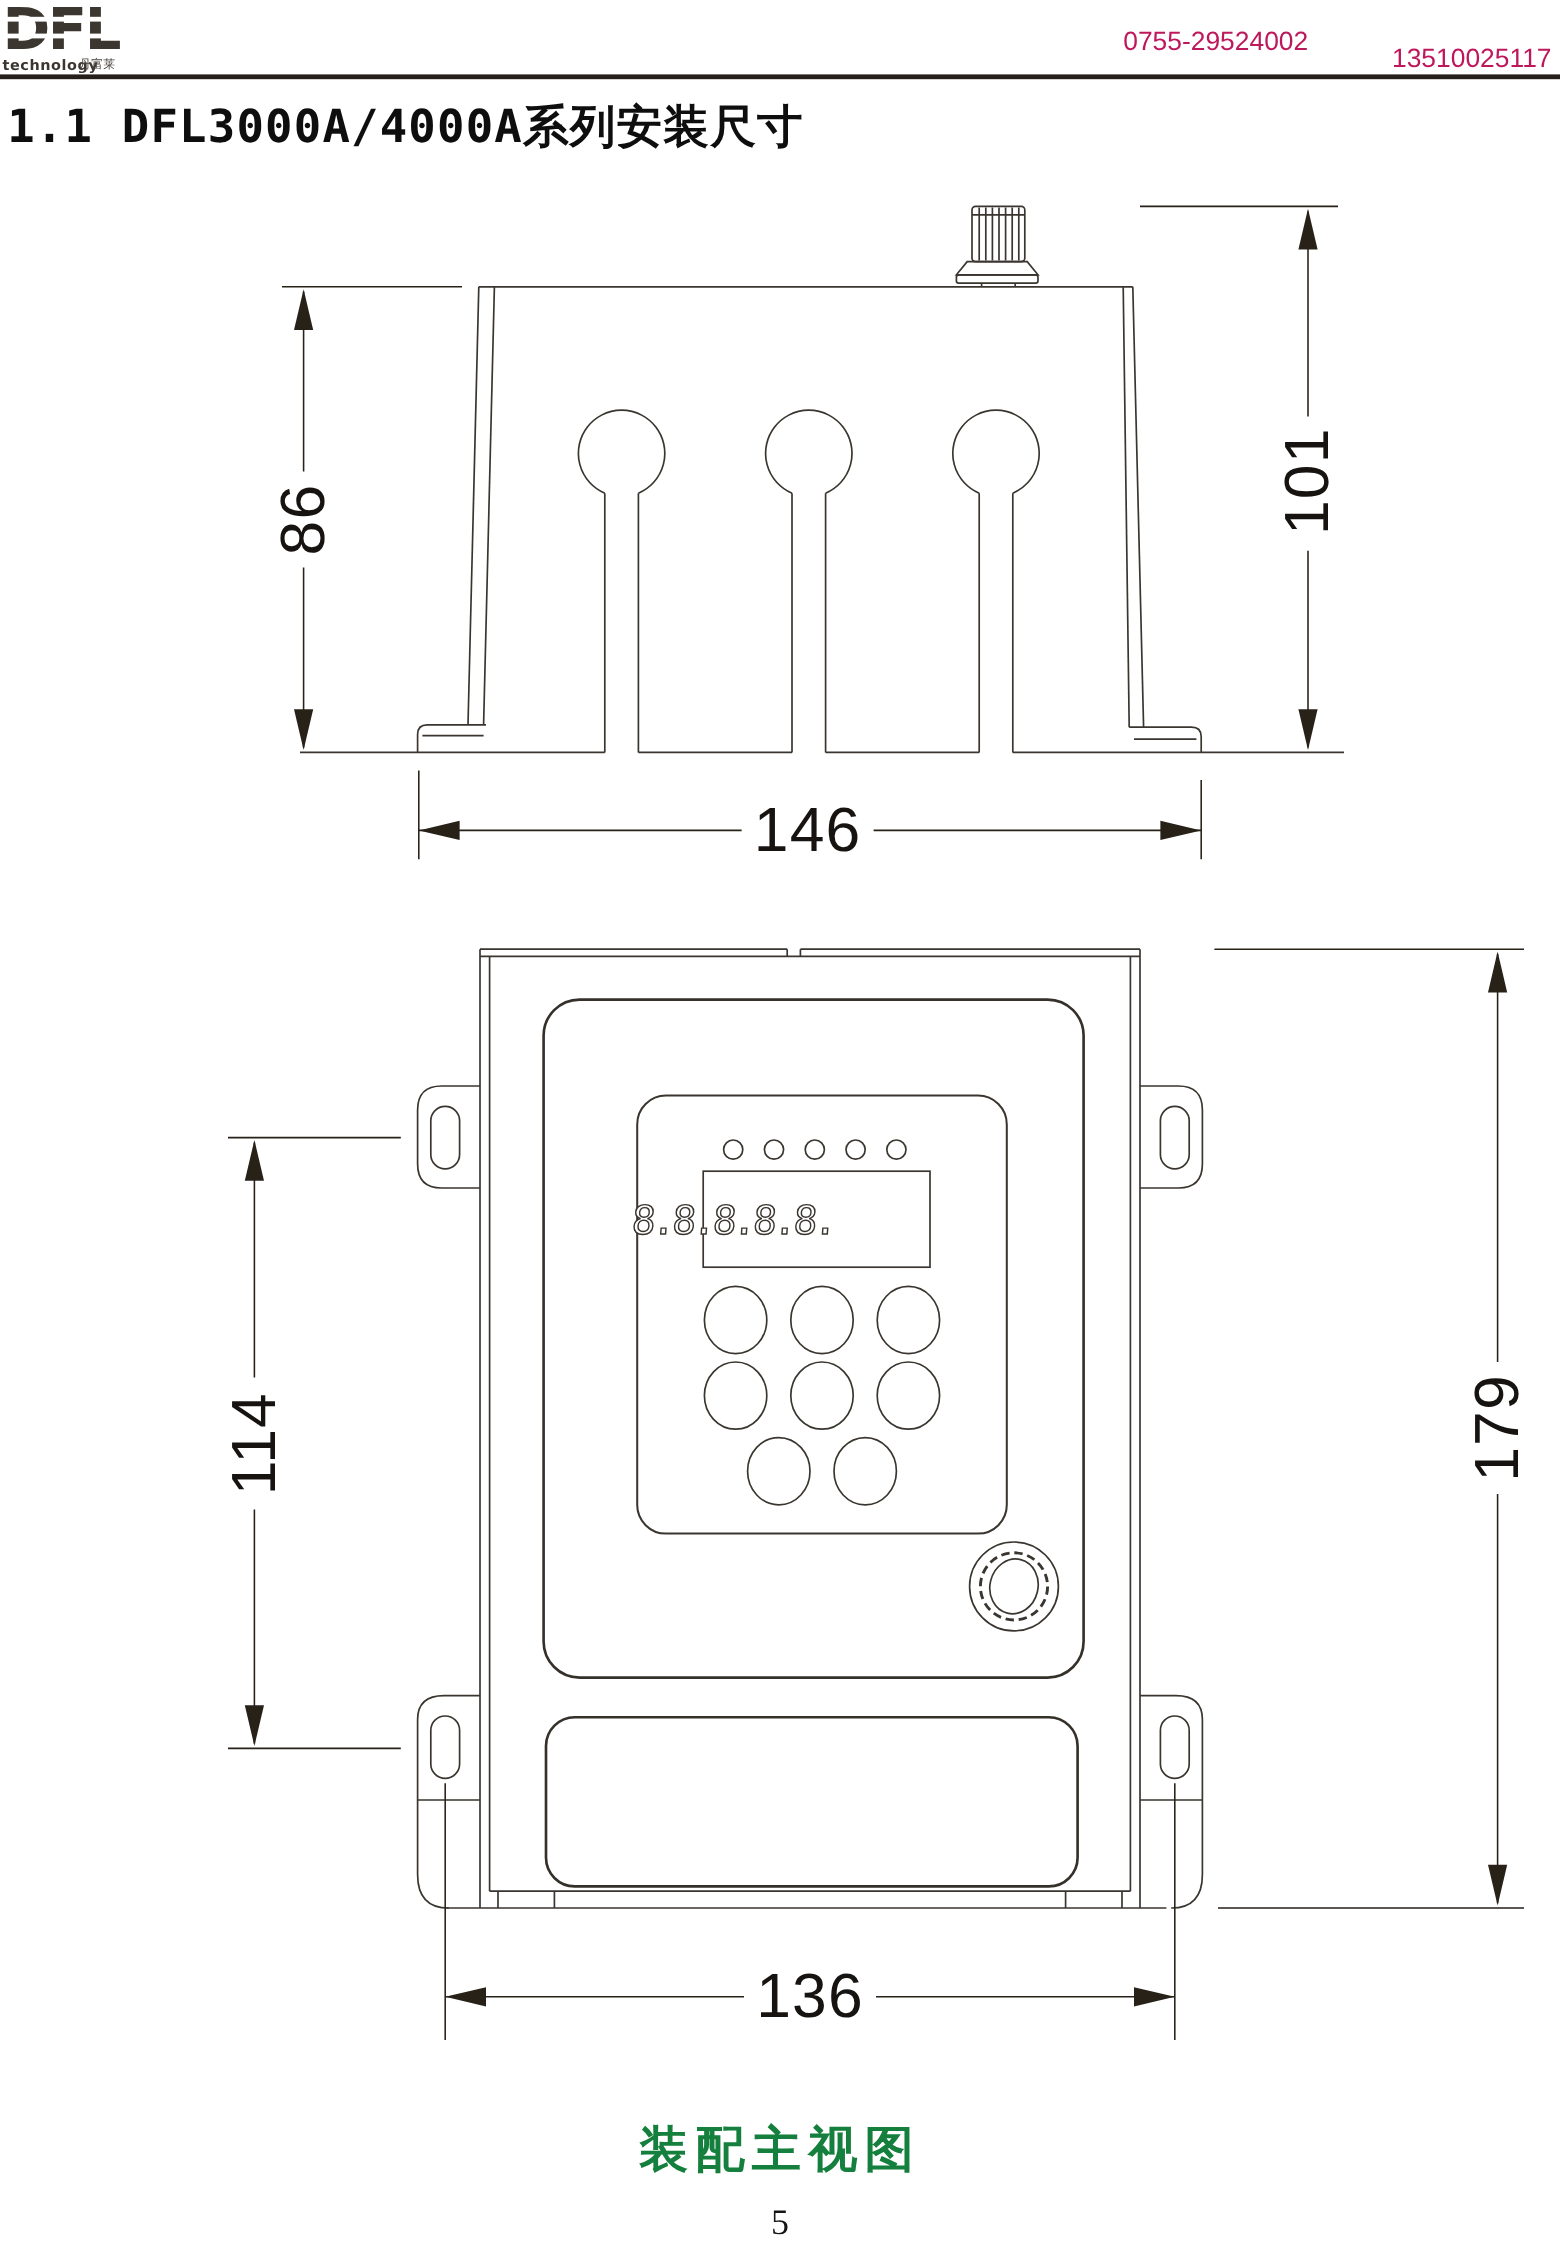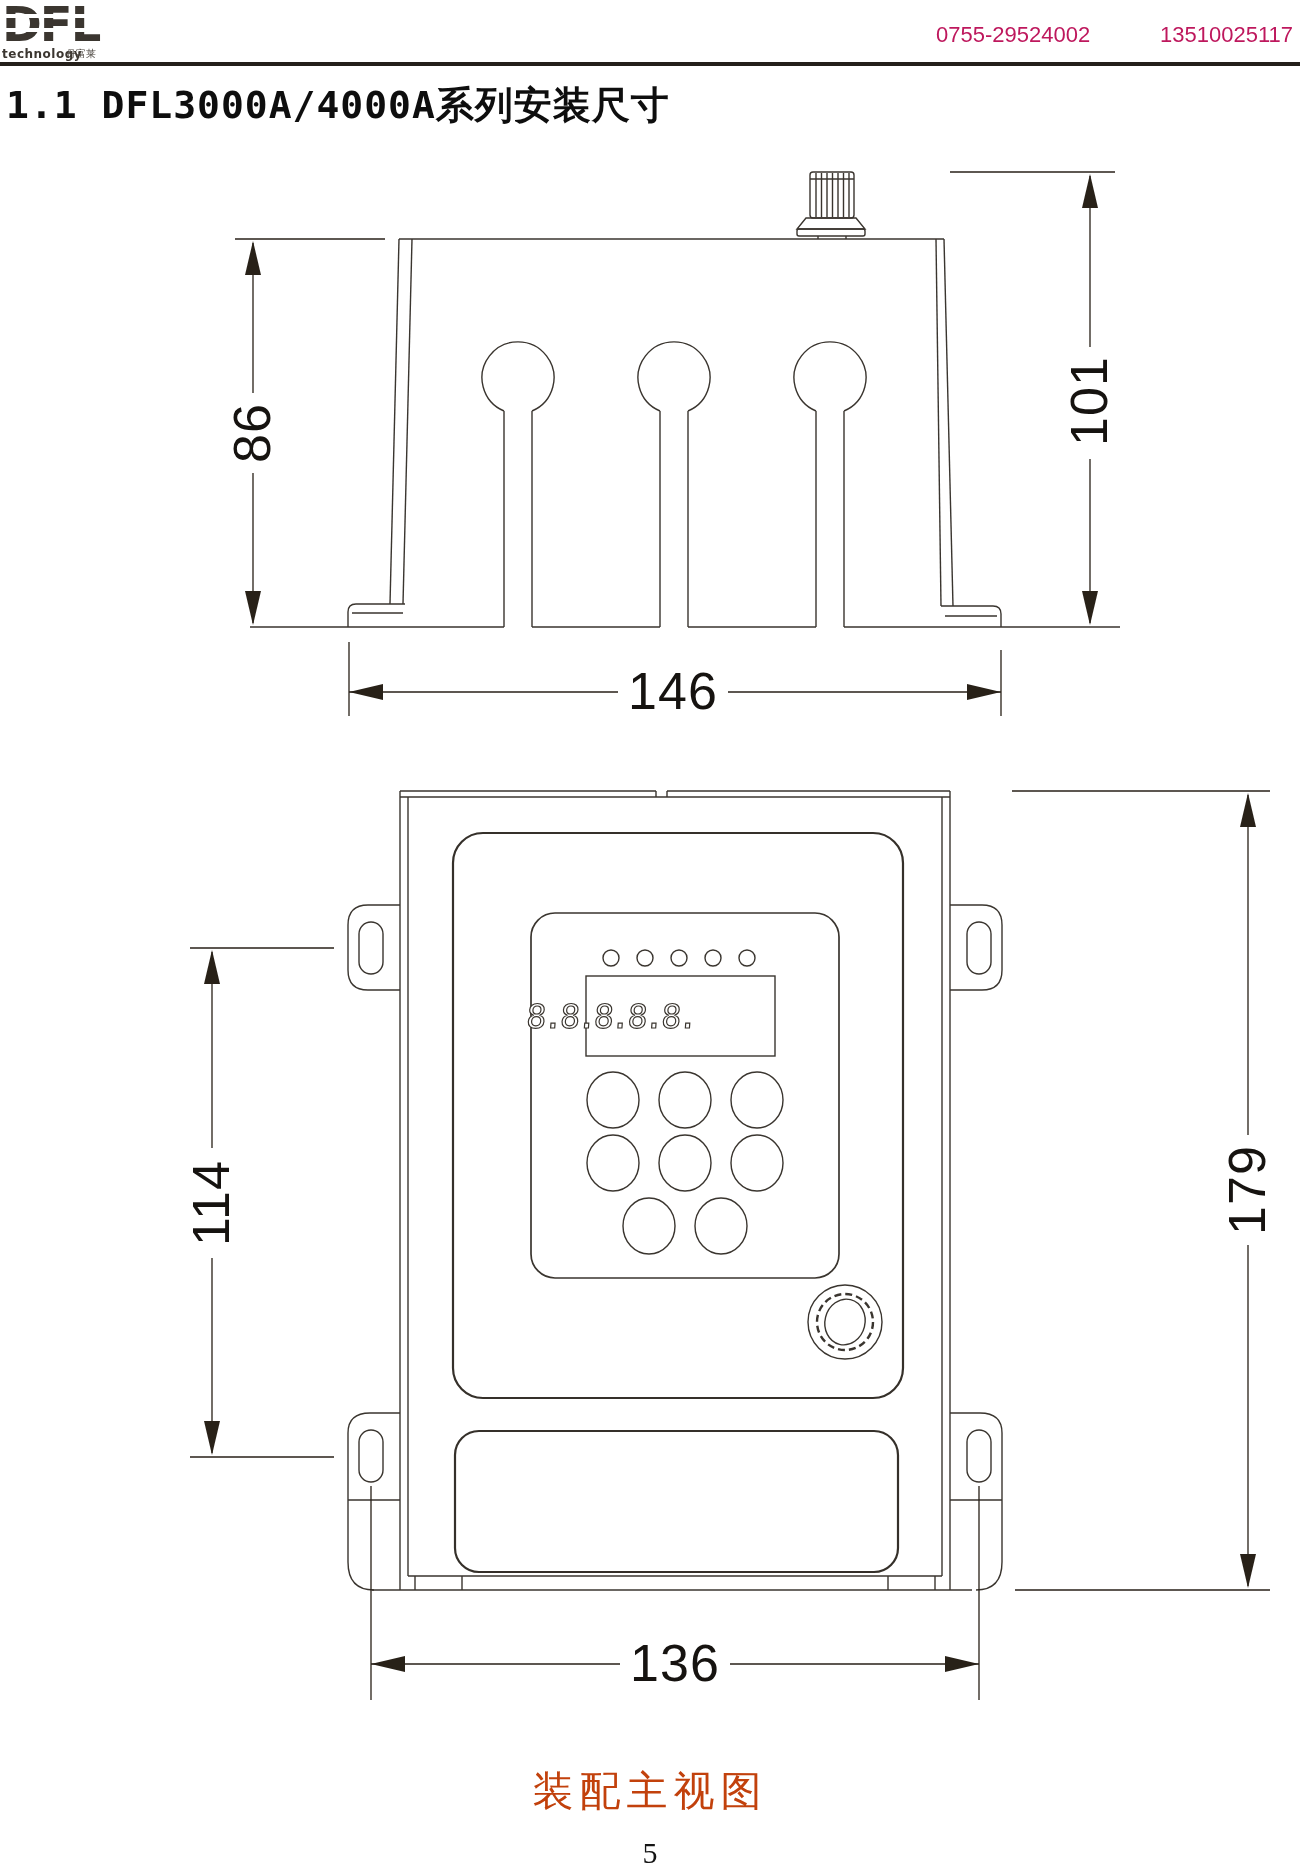--- a/index.html
+++ b/index.html
@@ -6,32 +6,32 @@
   .page{
     position:relative; width:1300px; height:1875px;
     background:#ffffff; margin:0 auto; overflow:hidden;
     font-family:"Liberation Sans", sans-serif; color:#111;padding-left:30px;
   }
   .phone{
     position:absolute; top:22px; font-family:Liberation Sans, sans-serif;
     font-size:22px; color:#be185d; white-space:nowrap;
   }
   .phone.left{ left:936px; }
-  .phone.right{ left:1160px; }
+  .phone.right{ left:1160px;margin-top:14px; }
   .rule{ position:absolute; left:0; top:62px; width:1300px; height:3.5px; background:#241f1a; }
   .doc-title{
     position:absolute; left:6px; top:80px; width:900px;
     font-family:"DejaVu Sans Mono","DejaVu Sans",sans-serif;
     font-weight:700; font-size:38px; letter-spacing:1px; color:#0e0e0e;
     white-space:nowrap;
   }
   .caption{
     position:absolute; left:0; top:1764px; width:1300px; text-align:center;
-    font-family:"Liberation Serif", serif; font-weight:400;
-    font-size:41px; letter-spacing:6px; color:#c2410c;
+    font-family:"Liberation Serif", serif; font-weight:700;
+    font-size:41px; letter-spacing:6px; color:#15803d;
   }
   .pagenum{
     position:absolute; left:0; top:1836px; width:1300px; text-align:center;
     font-family:"Liberation Serif", serif; font-size:30px; color:#141414;
   }
   svg{ position:absolute; left:0; top:0; }
   .ln   { fill:none; stroke:#3a352f; stroke-width:1.4; }
   .ln2  { fill:none; stroke:#35302a; stroke-width:2.2; }
   .dimln{ fill:none; stroke:#282118; stroke-width:1.3; }
   .arrow{ fill:#282118; stroke:none; }

